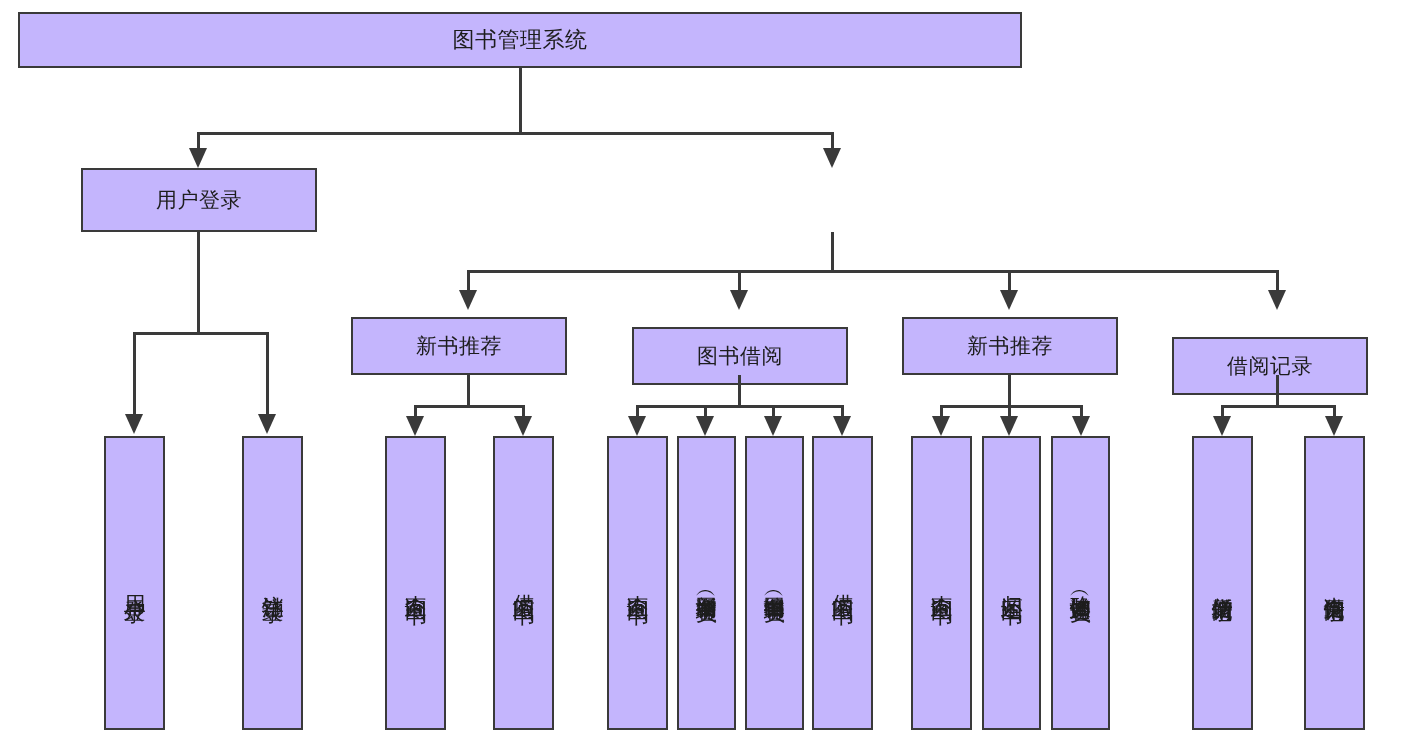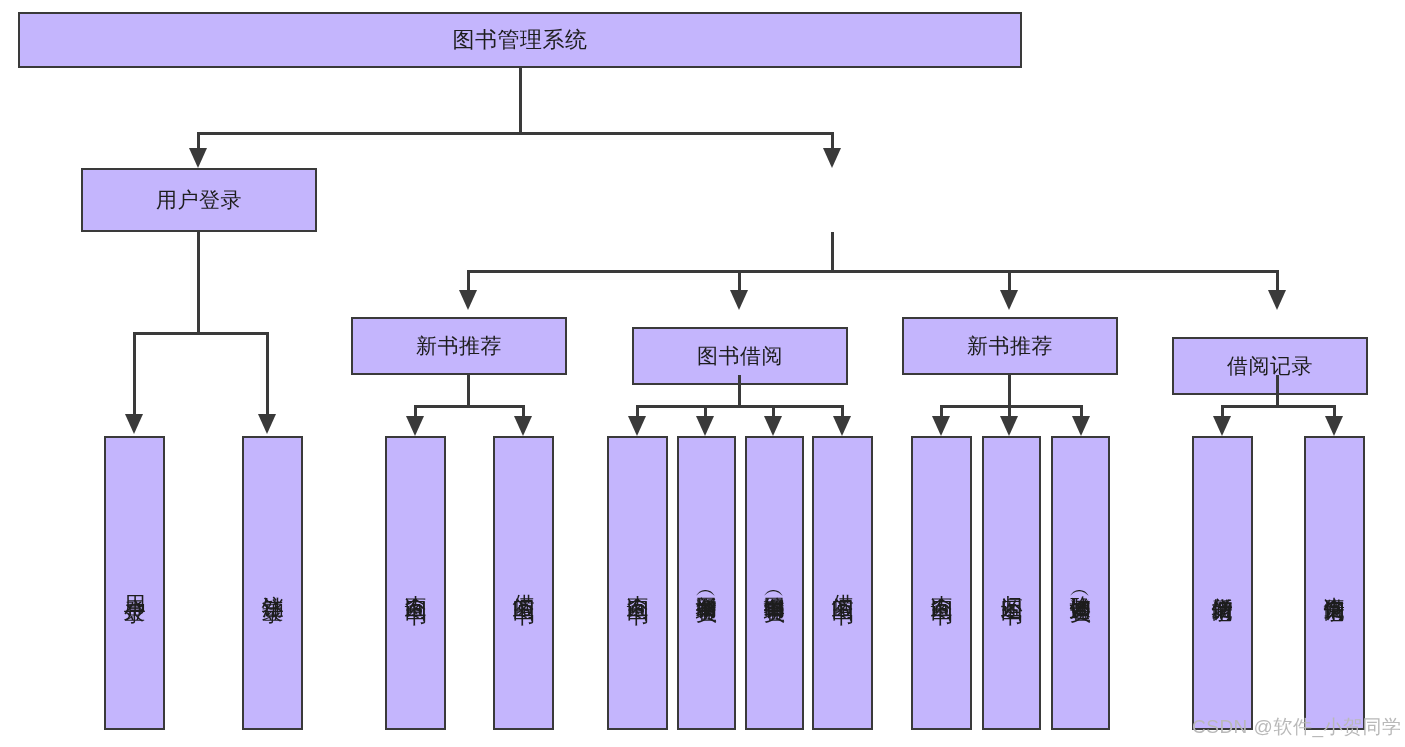--- a/index.html
+++ b/index.html
@@ -200,15 +200,14 @@
     <span class="label">确认归还（管理员）</span>
   </div>
 
   <div class="node vert narrowtext" style="left:1192px; top:436px; width:61px; height:294px;">
     <span class="label">新增借阅记录</span>
   </div>
   <div class="node vert narrowtext" style="left:1304px; top:436px; width:61px; height:294px;">
     <span class="label">查询借阅记录</span>
   </div>
 
-  <div class="watermark" style="left:1192px; top:714px;">CSDN @软件_小贺同学</div>
 
 </div>
 
 </body></html>

